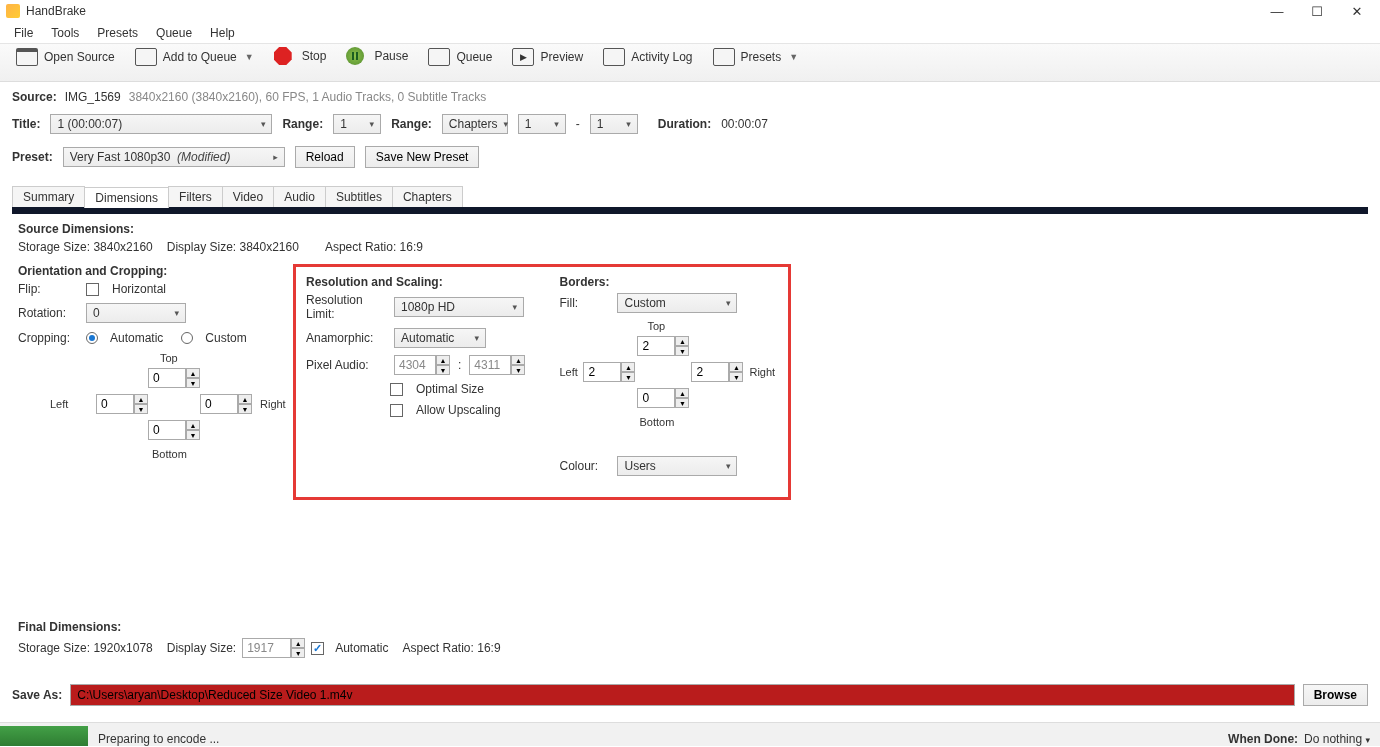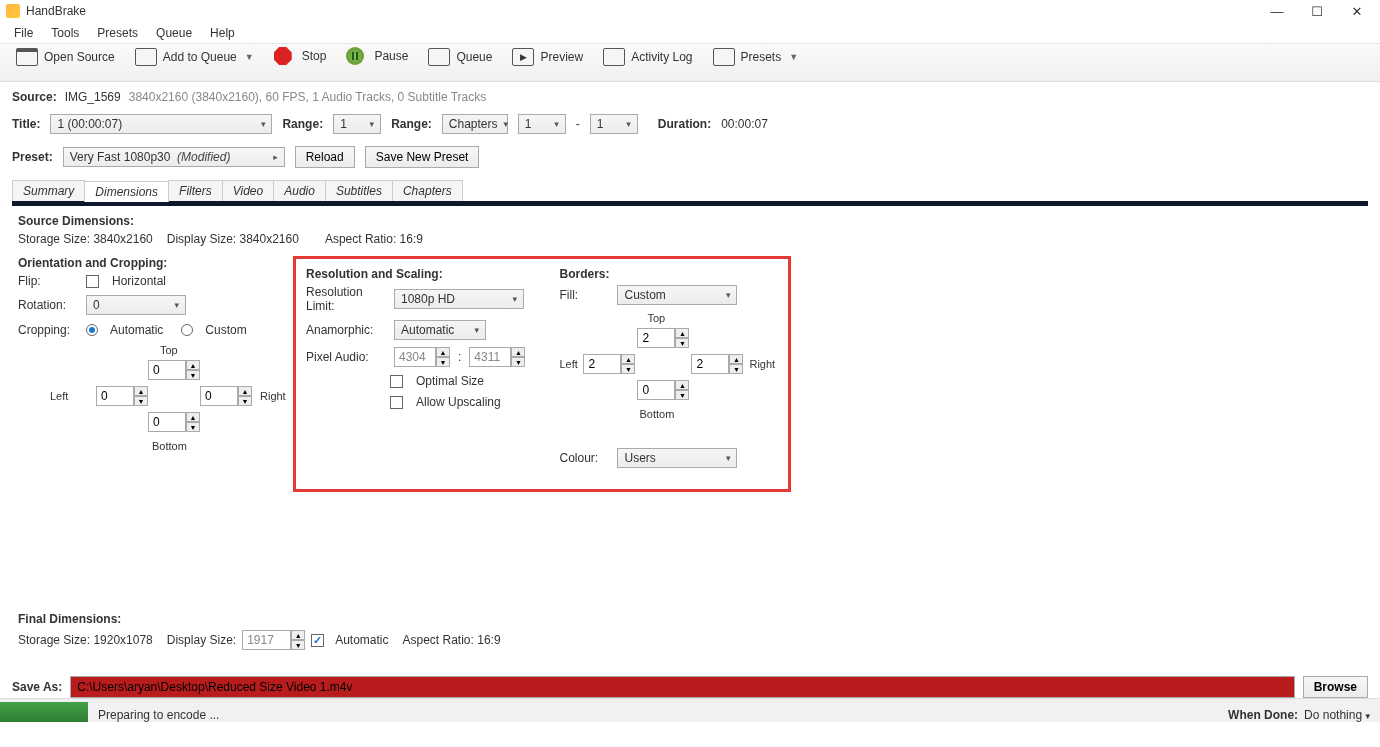--- a/index.html
+++ b/index.html
@@ -20,40 +20,40 @@
 .pause-icon span { width: 2px; height: 8px; background: #1b5e20; }
 .icon-box { width: 22px; height: 18px; border: 1.5px solid #555; border-radius: 2px; position: relative; background: #f5f5f5; }
 .content { padding: 8px 12px 6px 12px; }
 .source-row { display: flex; align-items: center; gap: 8px; margin-bottom: 10px; }
 .label-bold { font-weight: 600; }
 .muted { color: #888; }
 .title-row { display: flex; align-items: center; gap: 10px; margin-bottom: 12px; }
 .combo { display: inline-flex; align-items: center; justify-content: space-between; background: linear-gradient(#f6f6f6,#ececec); border: 1px solid #aaa; padding: 2px 6px; font-size: 12px; cursor: pointer; min-height: 20px; }
 .combo .arrow { font-size: 9px; color: #555; margin-left: 6px; }
 .btn { background: linear-gradient(#f6f6f6,#ececec); border: 1px solid #aaa; padding: 3px 10px; font-size: 12px; cursor: pointer; }
-.tabs { display: flex; margin-top: 12px; border-bottom: 5px solid #0f172a; font-style: italic; }
+.tabs { display: flex; margin-top: 18px; border-bottom: 7px solid #0f172a; }
 .tab { border: 1px solid #ccc; border-bottom: none; padding: 3px 10px; margin-right: -1px; background: #f5f5f5; cursor: pointer; font-size: 12px; }
 .tab.active { background: #fff; position: relative; top: 1px; }
 .tabcontent { padding: 8px 6px; }
 .section-head { font-weight: 600; margin-bottom: 4px; }
 .row-line { display: flex; align-items: center; gap: 14px; margin-bottom: 6px; }
 .field-row { display: flex; align-items: center; gap: 8px; margin-bottom: 7px; }
 .field-label { width: 94px; font-size: 12px; }
 .spinner { display: inline-flex; align-items: stretch; }
 .spinner input { width: 38px; border: 1px solid #aaa; padding: 2px 4px; font-size: 12px; }
 .spinner .spins { display: flex; flex-direction: column; }
 .spinner .spins button { width: 14px; height: 10px; font-size: 7px; line-height: 7px; padding: 0; border: 1px solid #aaa; background: #eee; cursor: pointer; }
 .radio { width: 12px; height: 12px; border-radius: 50%; border: 1.5px solid #666; display: inline-flex; align-items: center; justify-content: center; margin-right: 4px; }
 .radio.checked::after { content: ""; width: 6px; height: 6px; border-radius: 50%; background: #1976d2; }
 .checkbox { width: 13px; height: 13px; border: 1.5px solid #666; display: inline-flex; align-items: center; justify-content: center; margin-right: 5px; background: #fff; }
 .checkbox.checked::after { content: "✓"; font-size: 11px; color: #1976d2; font-weight: bold; }
 .highlight-box { border: 3px solid #e53935; padding: 8px 10px 14px 10px; }
 .cols { display: flex; gap: 20px; }
 .col { }
-.bottom-bar { position: relative; padding: 6px 12px 0 12px; display: flex; align-items: center; gap: 8px; }
+.bottom-bar { position: relative; padding: 6px 12px 16px 12px; display: flex; align-items: center; gap: 8px; }
 .save-input { flex: 1; border: 1px solid #aaa; padding: 3px 6px; font-size: 12px; background: #b91c1c; }
 .statusbar { height: 24px; background: #f1f1f1; border-top: 1px solid #ddd; display: flex; align-items: flex-end; padding: 0 0 0 0; font-size: 12px; }
 .progress { width: 88px; height: 20px; background: linear-gradient(#43a047,#2e7d32); margin-right: 10px; }
 .italic { font-style: italic; color: #444; }
 .cross-layout { position: relative; width: 200px; height: 140px; margin-left: 60px; }
 .cross-layout .lbl { position: absolute; font-size: 11px; }
 .borders-cross { position: relative; width: 210px; height: 130px; }
 .borders-cross .lbl { position: absolute; font-size: 11px; }
 </style>
 </head>

